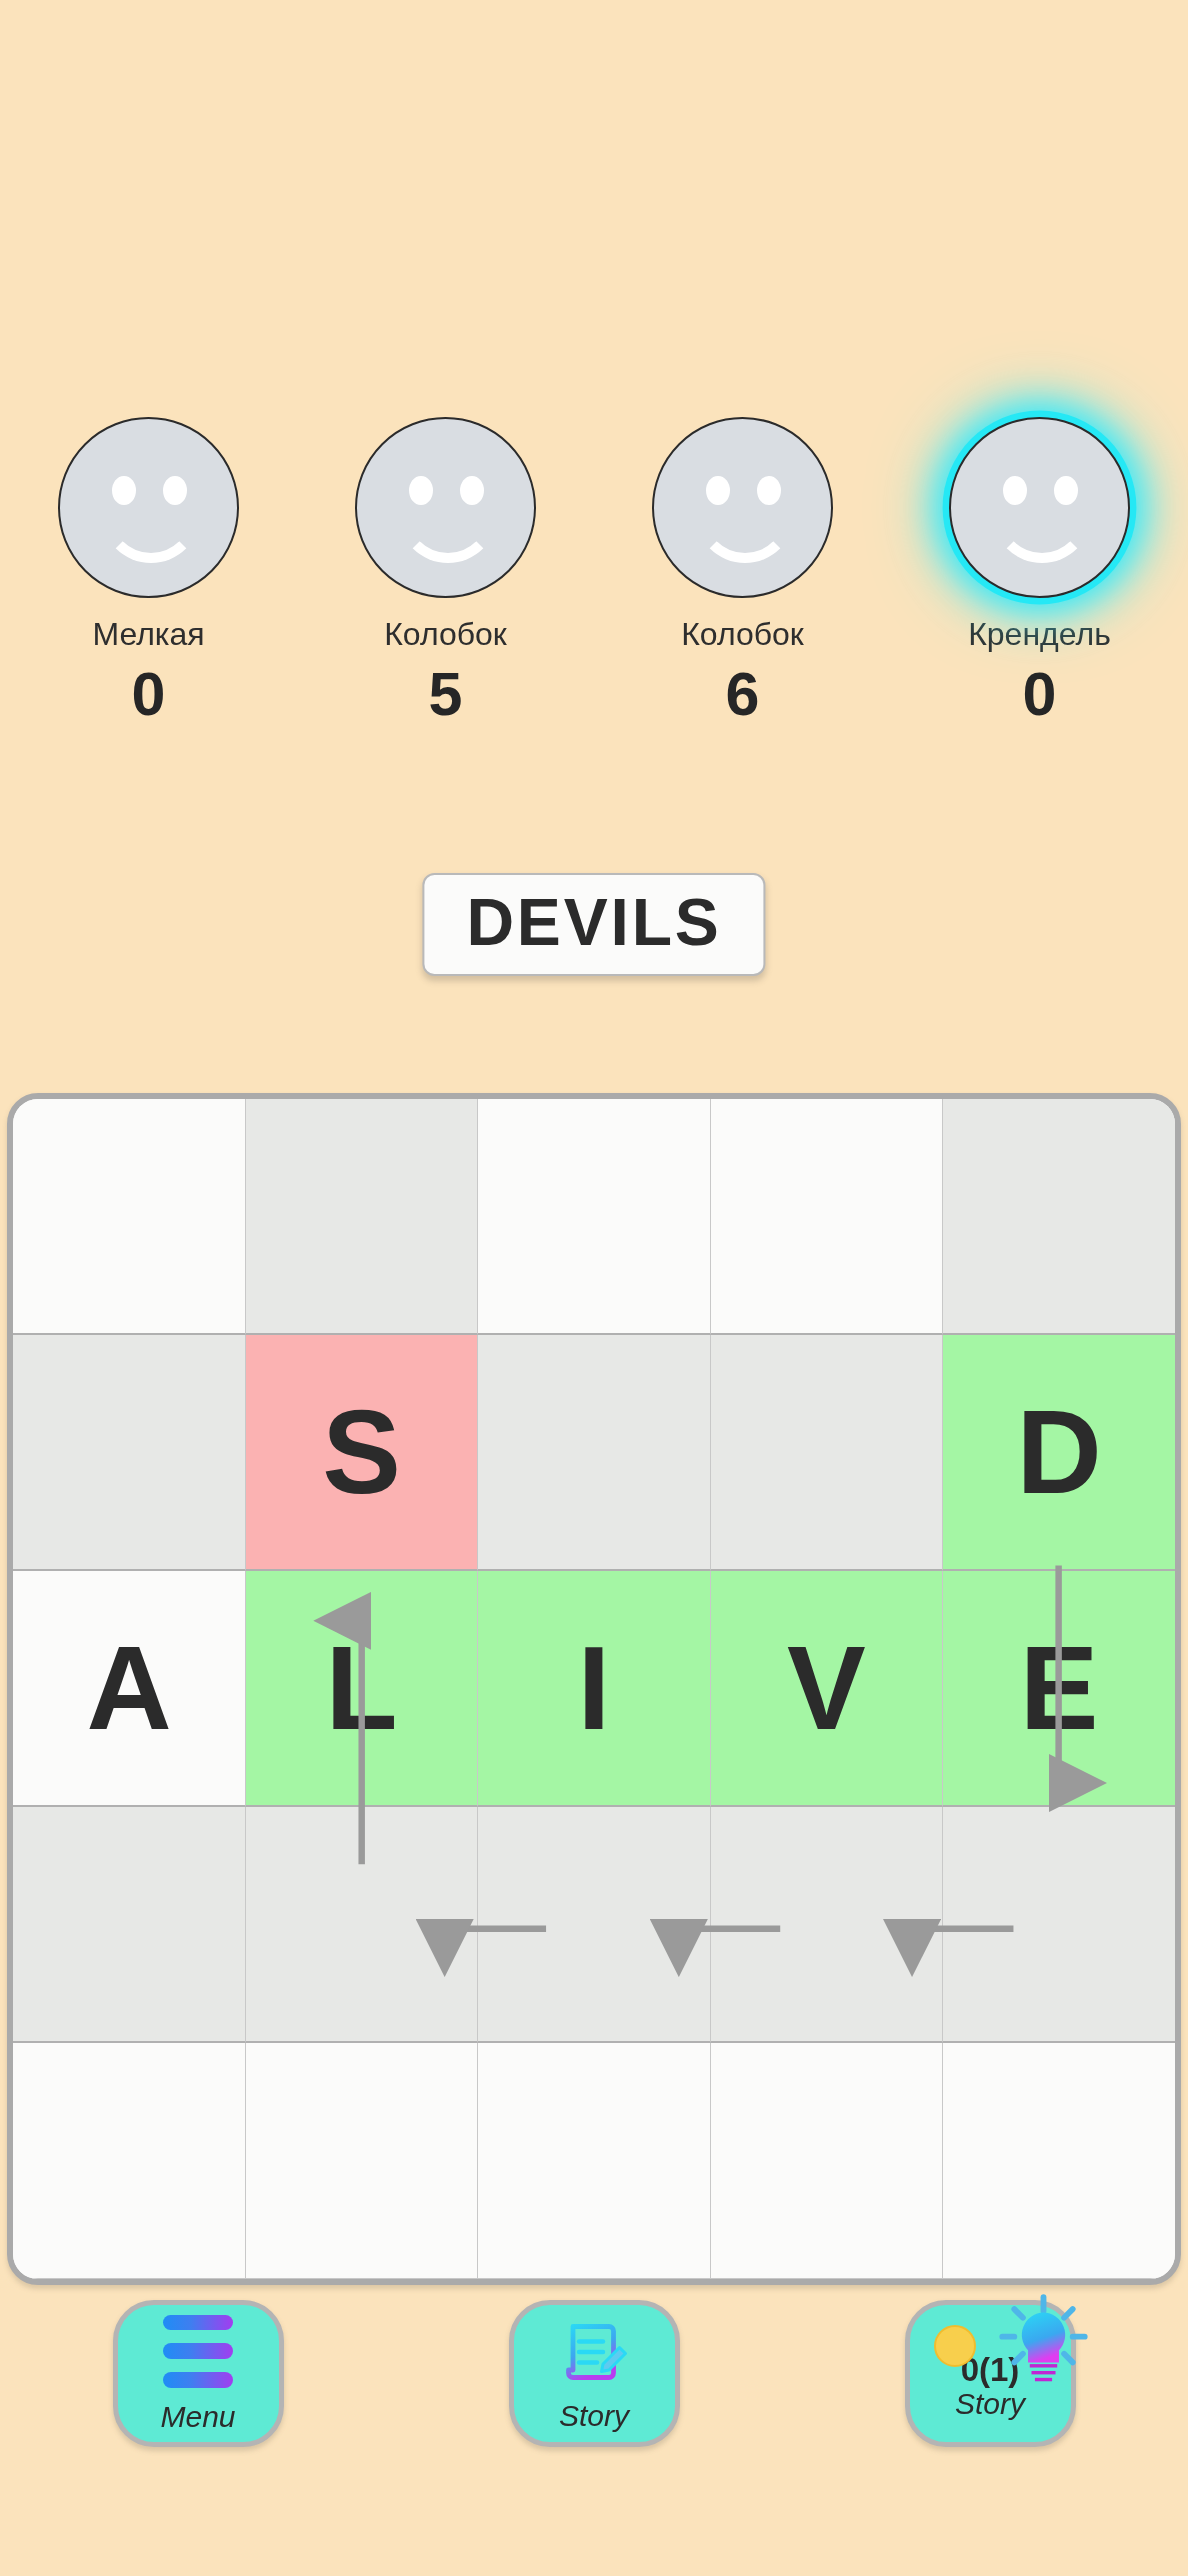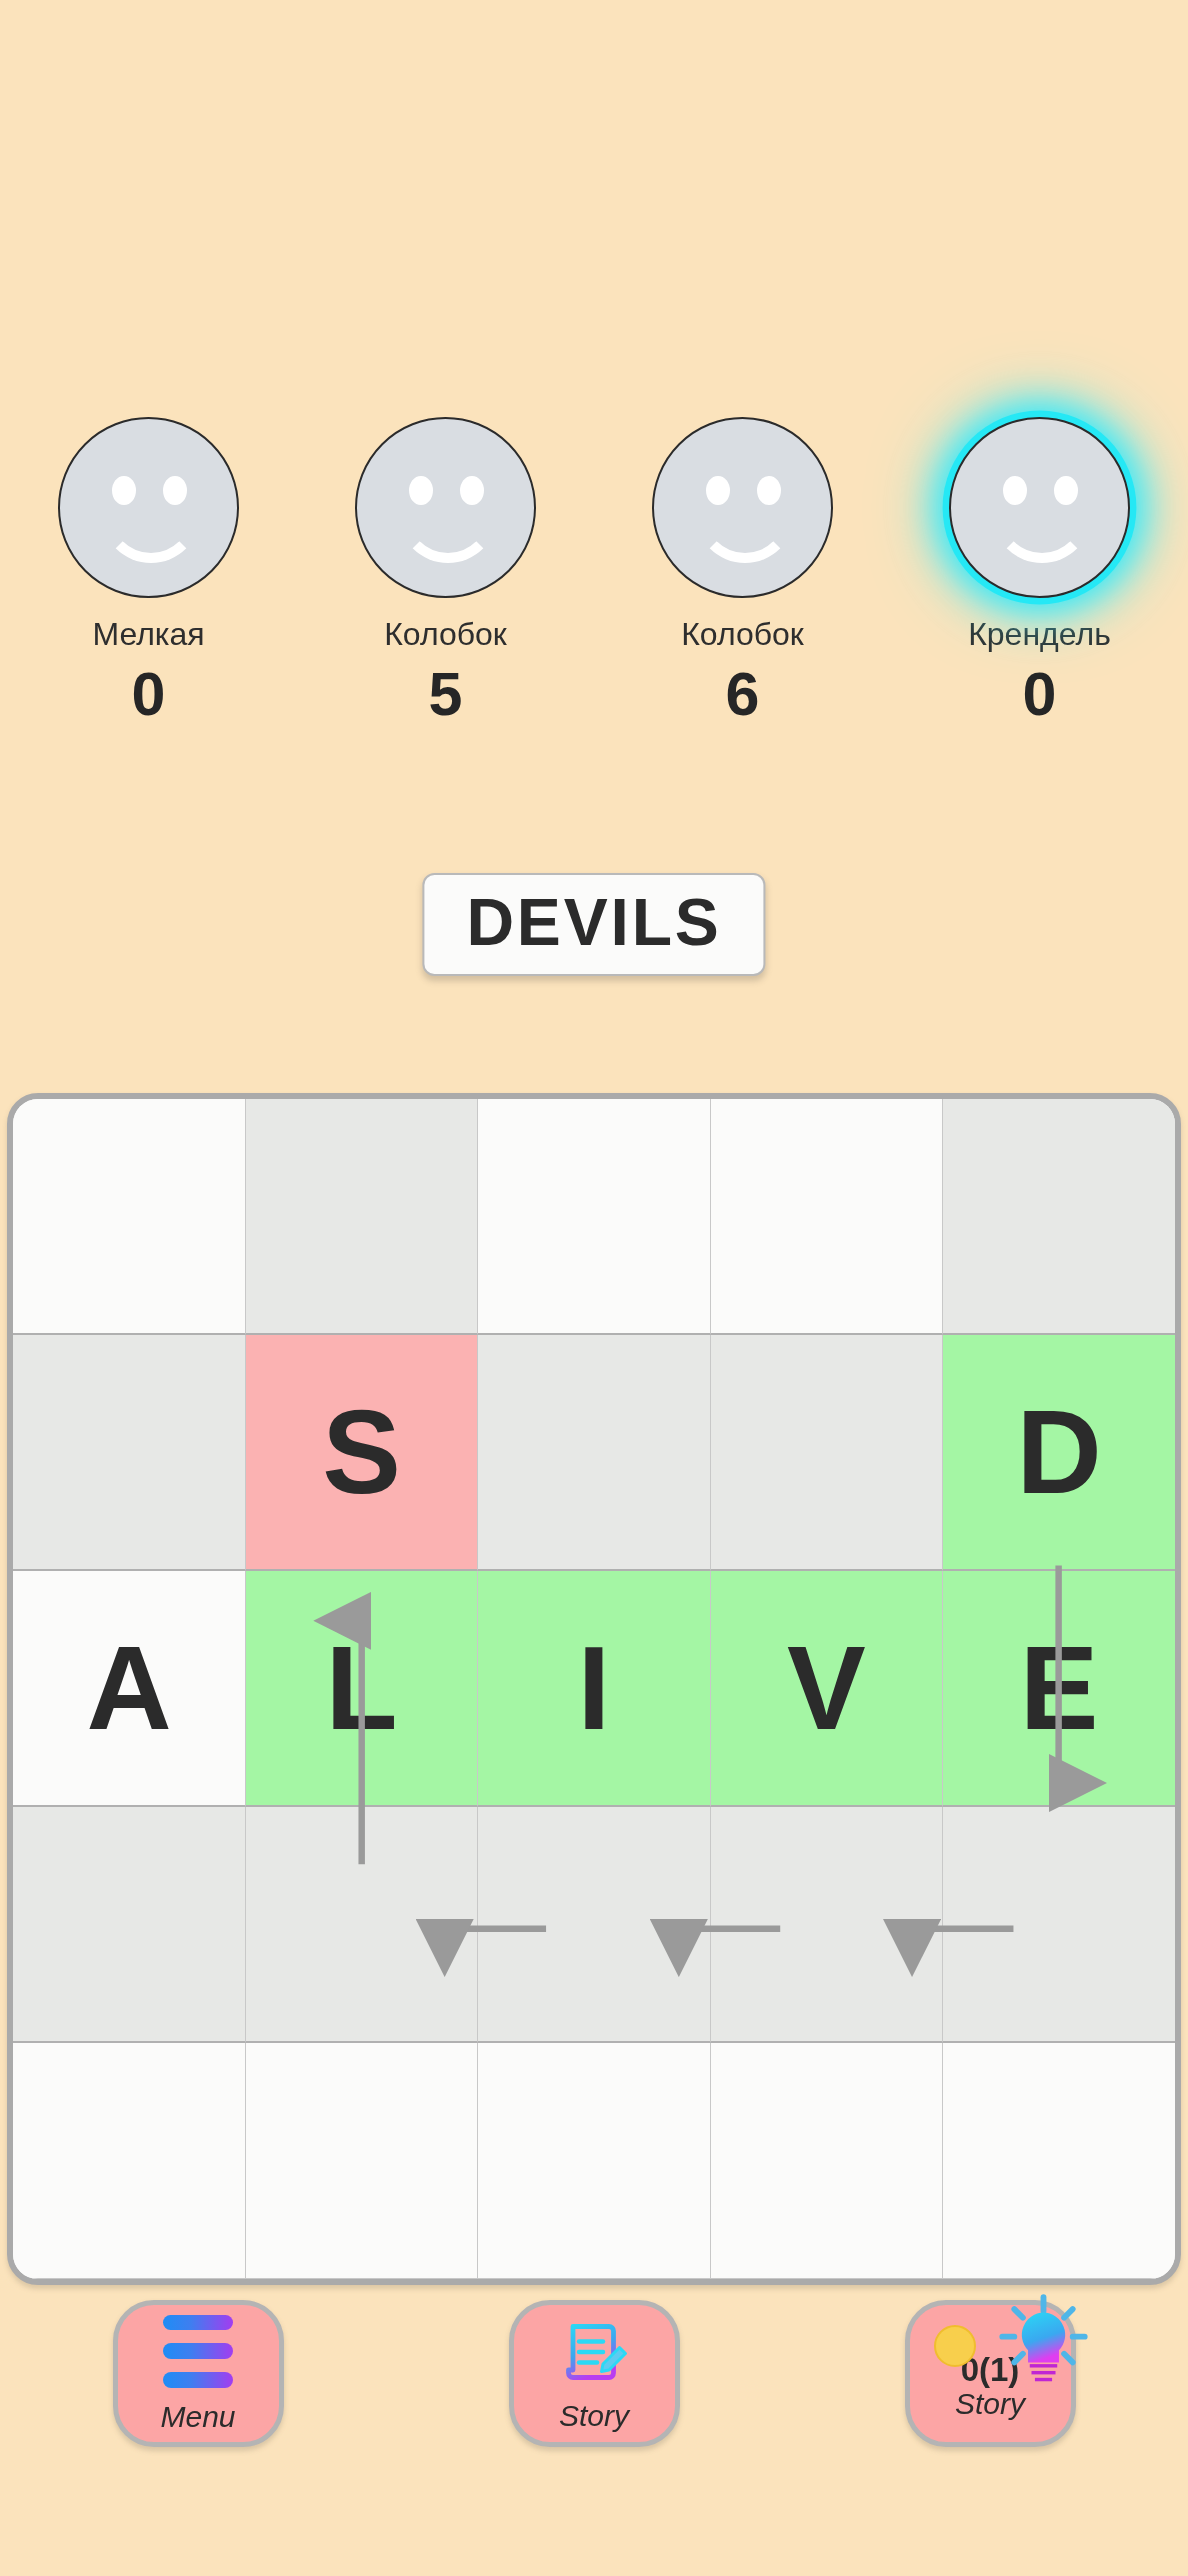--- a/index.html
+++ b/index.html
@@ -150,21 +150,21 @@
   .toolbar {
     position: absolute;
     top: 2300px; left: 0;
     width: 1188px;
     display: flex;
     justify-content: space-around;
     align-items: flex-start;
   }
   .tbtn {
     width: 171px; height: 147px;
-    background: #fca5a5;
+    background: #5eead4;
     border: 5.5px solid #b4b4b4;
     border-radius: 41px;
     display: flex; flex-direction: column;
     align-items: center; justify-content: center;
     position: relative;
     box-shadow: 0 3.7px 5.5px rgba(120,110,95,.25);
   }
   .tlabel { font-size: 30px; color: #2b2b2b; line-height: 1.05; font-style: italic; }
   .tcount { font-size: 33px; color: #2b2b2b; font-weight: 600; line-height: 1.05; }
 

